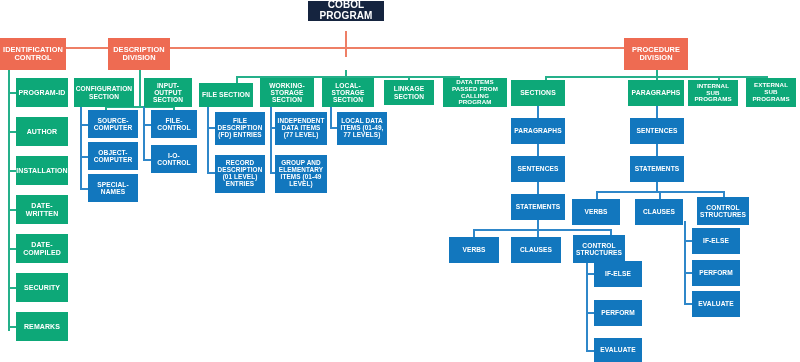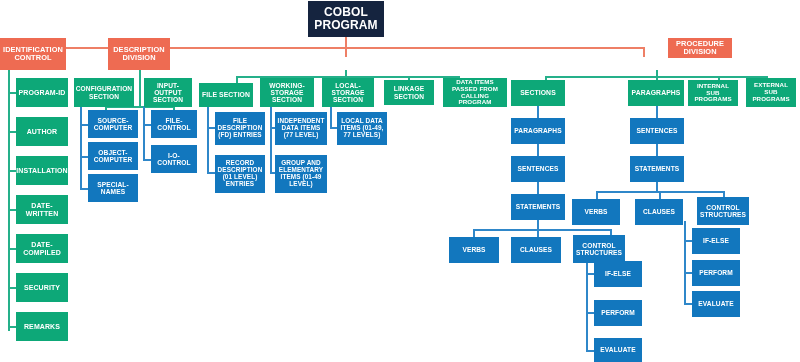--- a/index.html
+++ b/index.html
@@ -123,25 +123,25 @@
   <div class="conn c-blue" style="left:596px; top:191px; width:129px; height:2px;"></div>
   <div class="conn c-blue" style="left:596px; top:191px; width:2px; height:9px;"></div>
   <div class="conn c-blue" style="left:659px; top:191px; width:2px; height:9px;"></div>
   <div class="conn c-blue" style="left:723px; top:191px; width:2px; height:9px;"></div>
 
   <div class="conn c-blue" style="left:684px; top:221px; width:2px; height:84px;"></div>
   <div class="conn c-blue" style="left:684px; top:240px; width:8px; height:2px;"></div>
   <div class="conn c-blue" style="left:684px; top:272px; width:8px; height:2px;"></div>
   <div class="conn c-blue" style="left:684px; top:303px; width:8px; height:2px;"></div>
 
-  <div class="node root" style="left:308px; top:1px; width:76px; height:36px; font-size:12px;">COBOL PROGRAM</div>
+  <div class="node root" style="left:308px; top:1px; width:76px; height:20px; font-size:10px;">COBOL PROGRAM</div>
 
   <div class="node div" style="left:0px; top:38px; width:66px; height:32px; font-size:7.4px;">IDENTIFICATION CONTROL</div>
   <div class="node div" style="left:108px; top:38px; width:62px; height:32px; font-size:7.4px;">DESCRIPTION DIVISION</div>
-  <div class="node div" style="left:624px; top:38px; width:64px; height:20px; font-size:7.4px;margin-left:44px;">PROCEDURE DIVISION</div>
+  <div class="node div" style="left:624px; top:38px; width:64px; height:32px; font-size:7.4px;">PROCEDURE DIVISION</div>
 
   <div class="node green" style="left:16px; top:78px; width:52px; height:29px; font-size:7px;">PROGRAM-ID</div>
   <div class="node green" style="left:16px; top:117px; width:52px; height:29px; font-size:7px;">AUTHOR</div>
   <div class="node green" style="left:16px; top:156px; width:52px; height:29px; font-size:7px;">INSTALLATION</div>
   <div class="node green" style="left:16px; top:195px; width:52px; height:29px; font-size:7px;">DATE-WRITTEN</div>
   <div class="node green" style="left:16px; top:234px; width:52px; height:29px; font-size:7px;">DATE-COMPILED</div>
   <div class="node green" style="left:16px; top:273px; width:52px; height:29px; font-size:7px;">SECURITY</div>
   <div class="node green" style="left:16px; top:312px; width:52px; height:29px; font-size:7px;">REMARKS</div>
 
   <div class="node green" style="left:74px; top:78px; width:60px; height:29px; font-size:6.6px;">CONFIGURATION SECTION</div>

